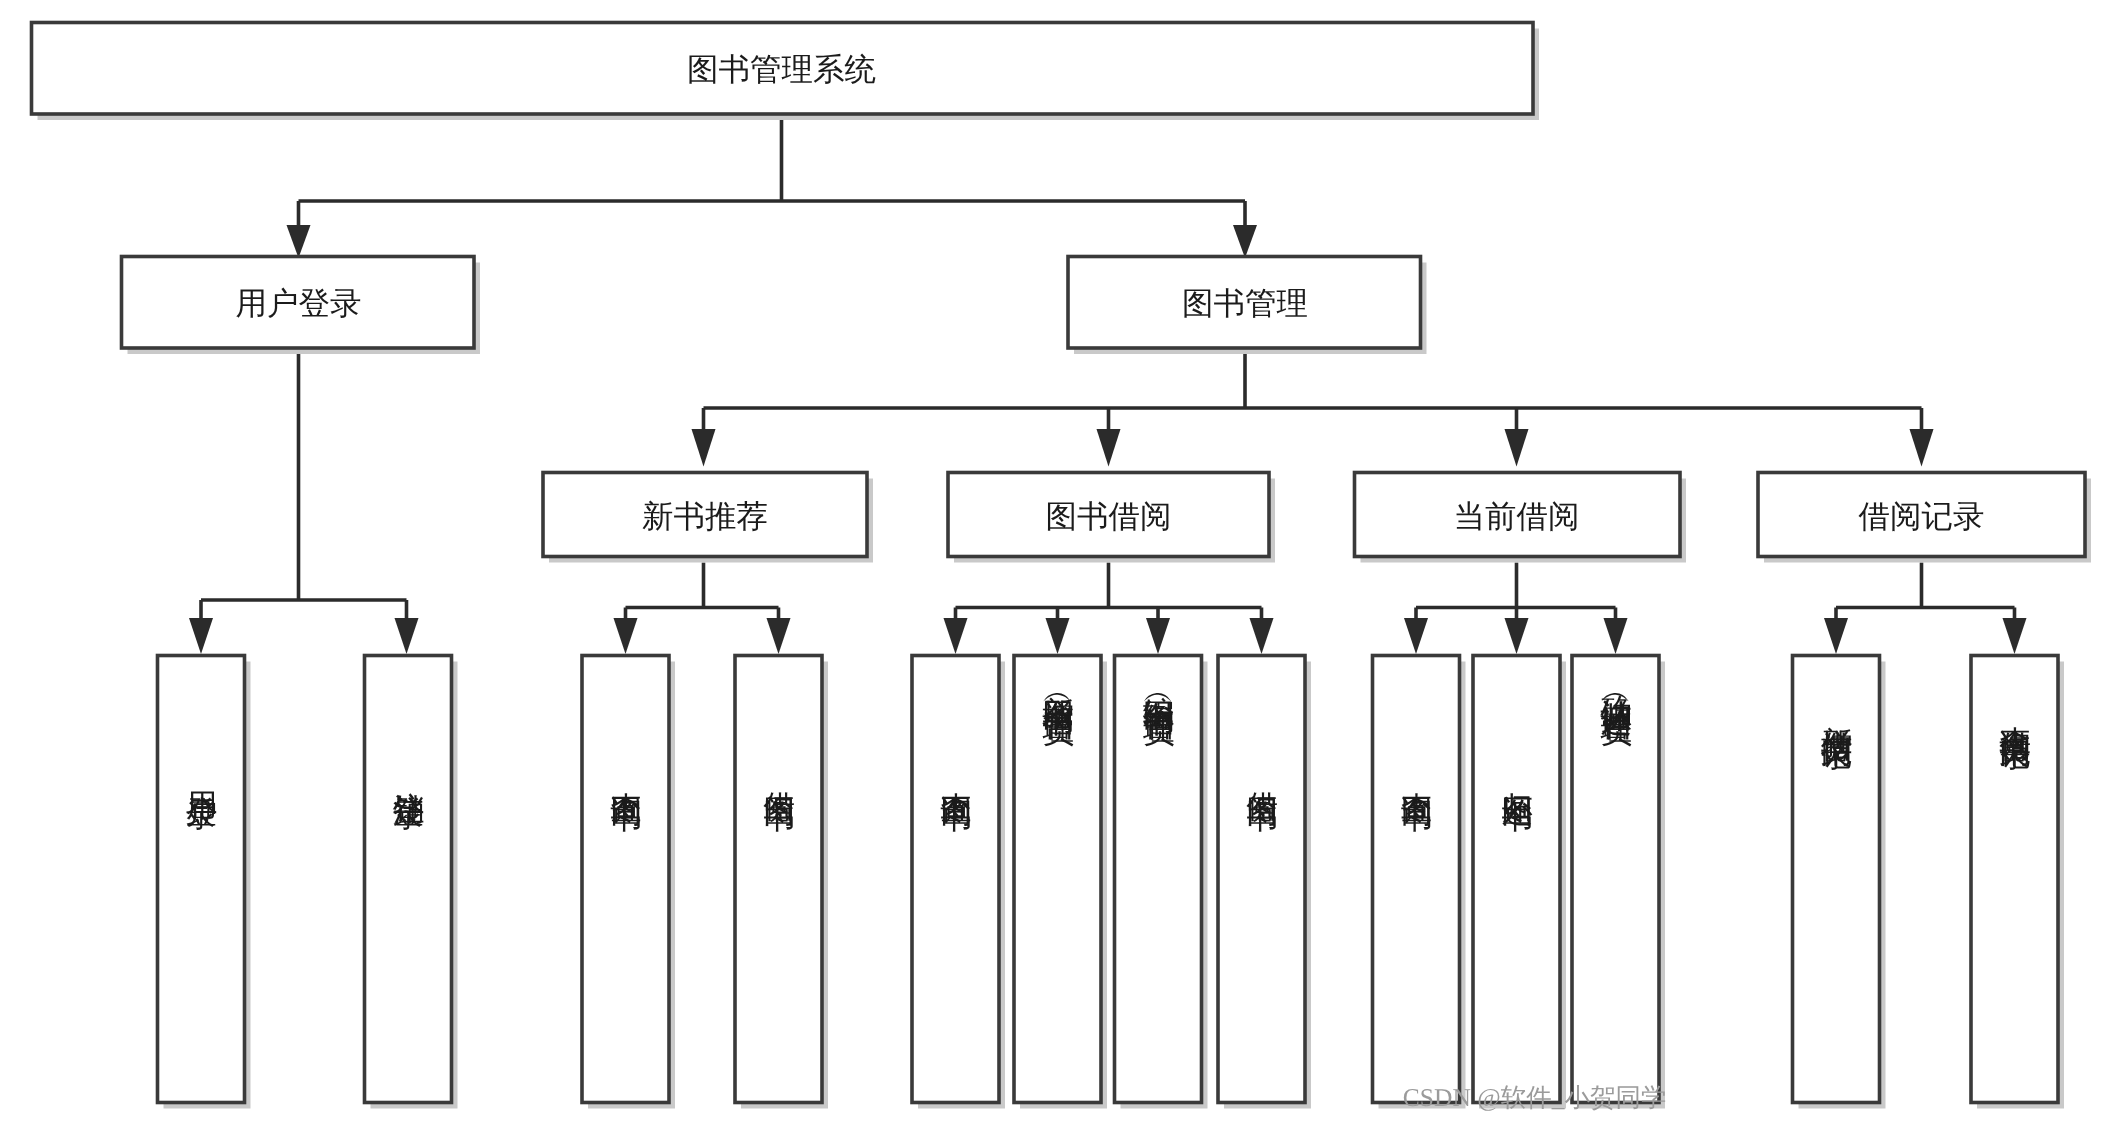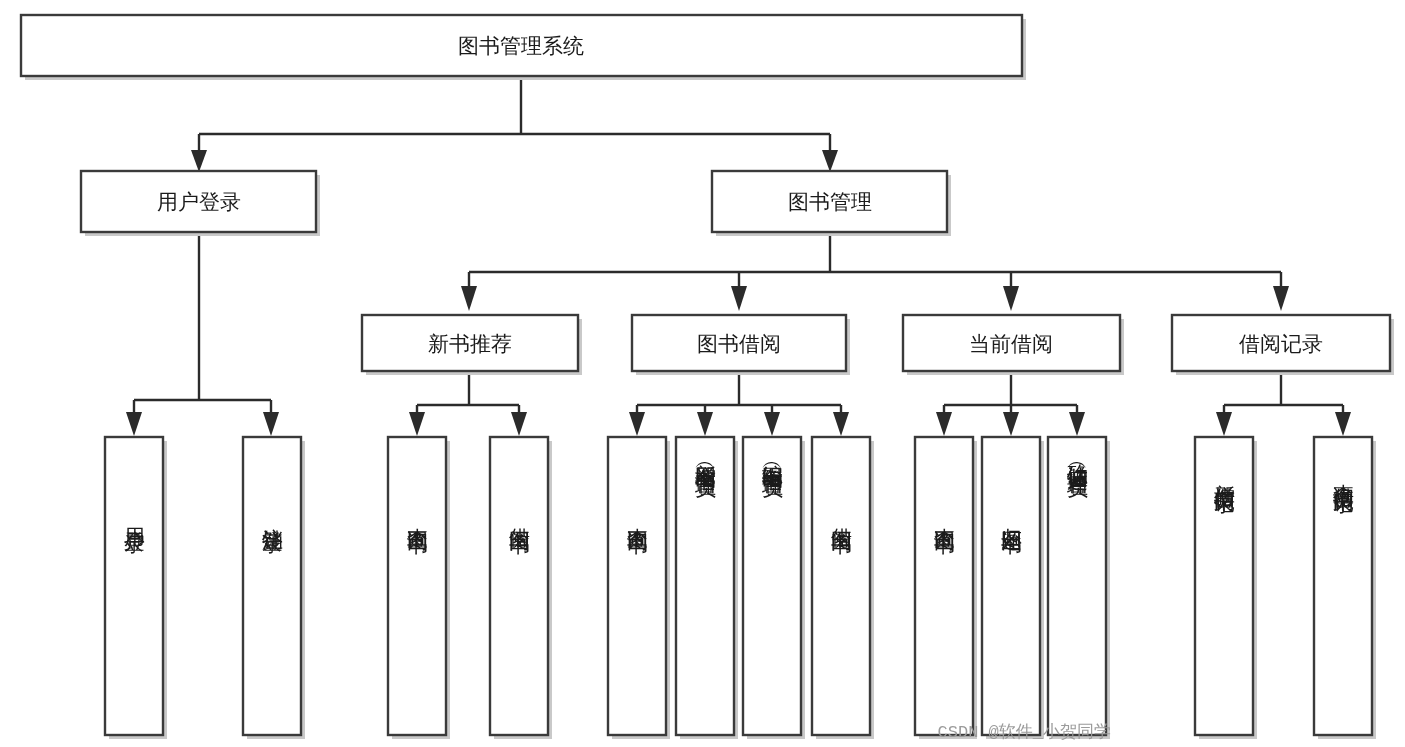--- a/index.html
+++ b/index.html
@@ -61,21 +61,21 @@
     font-size: 21px;
     line-height: 1;
     color: #1b1b1b;
     letter-spacing: 2px;
     white-space: nowrap;
   }
   .watermark {
     position: absolute;
     right: 10px;
     bottom: 4px;
-    font-family: Liberation Mono, monospace;
+    font-family: Liberation Serif, serif;
     font-size: 17px;
     color: #9b9b9b;
     white-space: nowrap;
     pointer-events: none;
   }
 </style>
 </head>
 <body>
 
 <div id="diagram-root">

